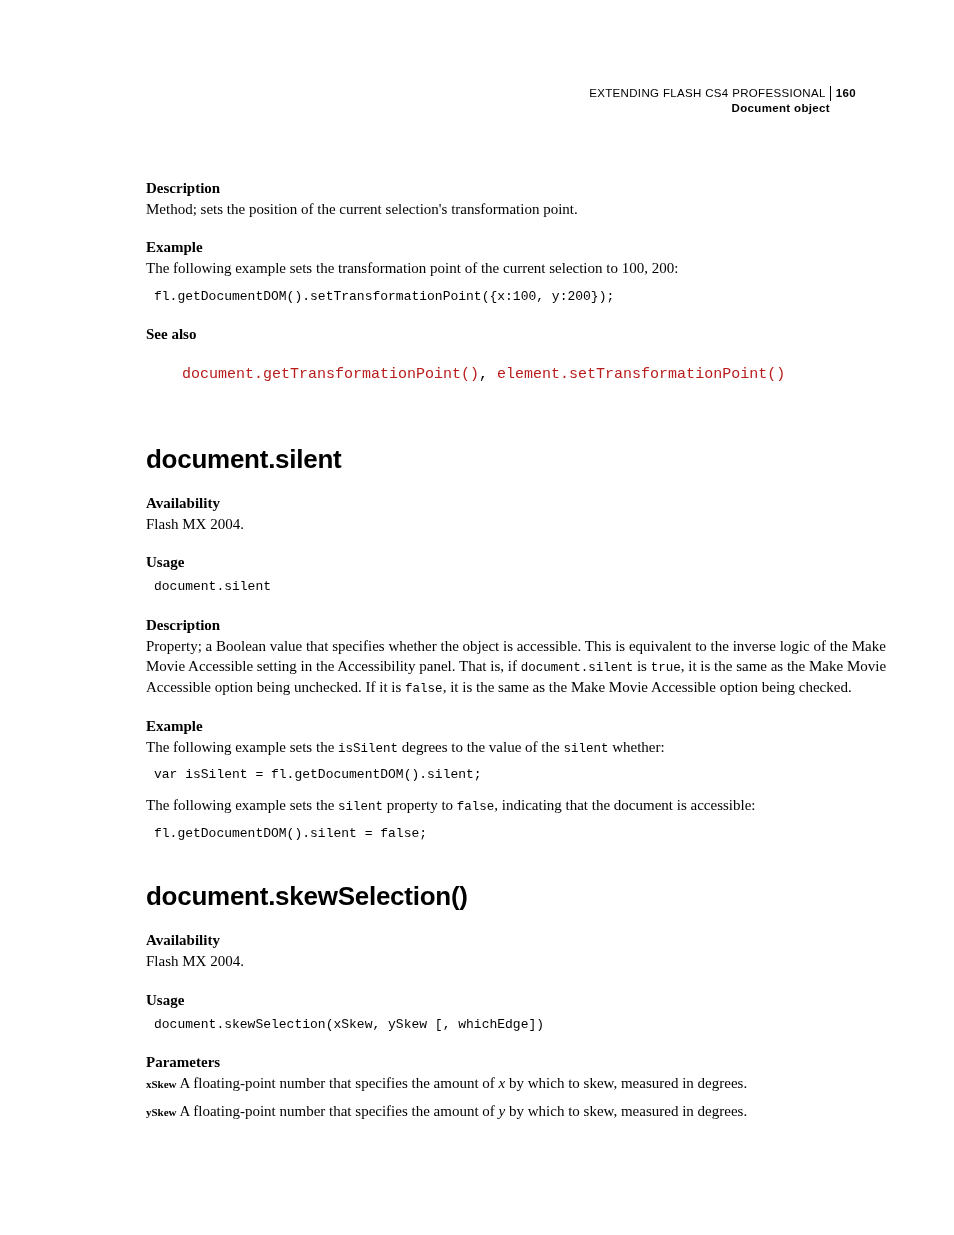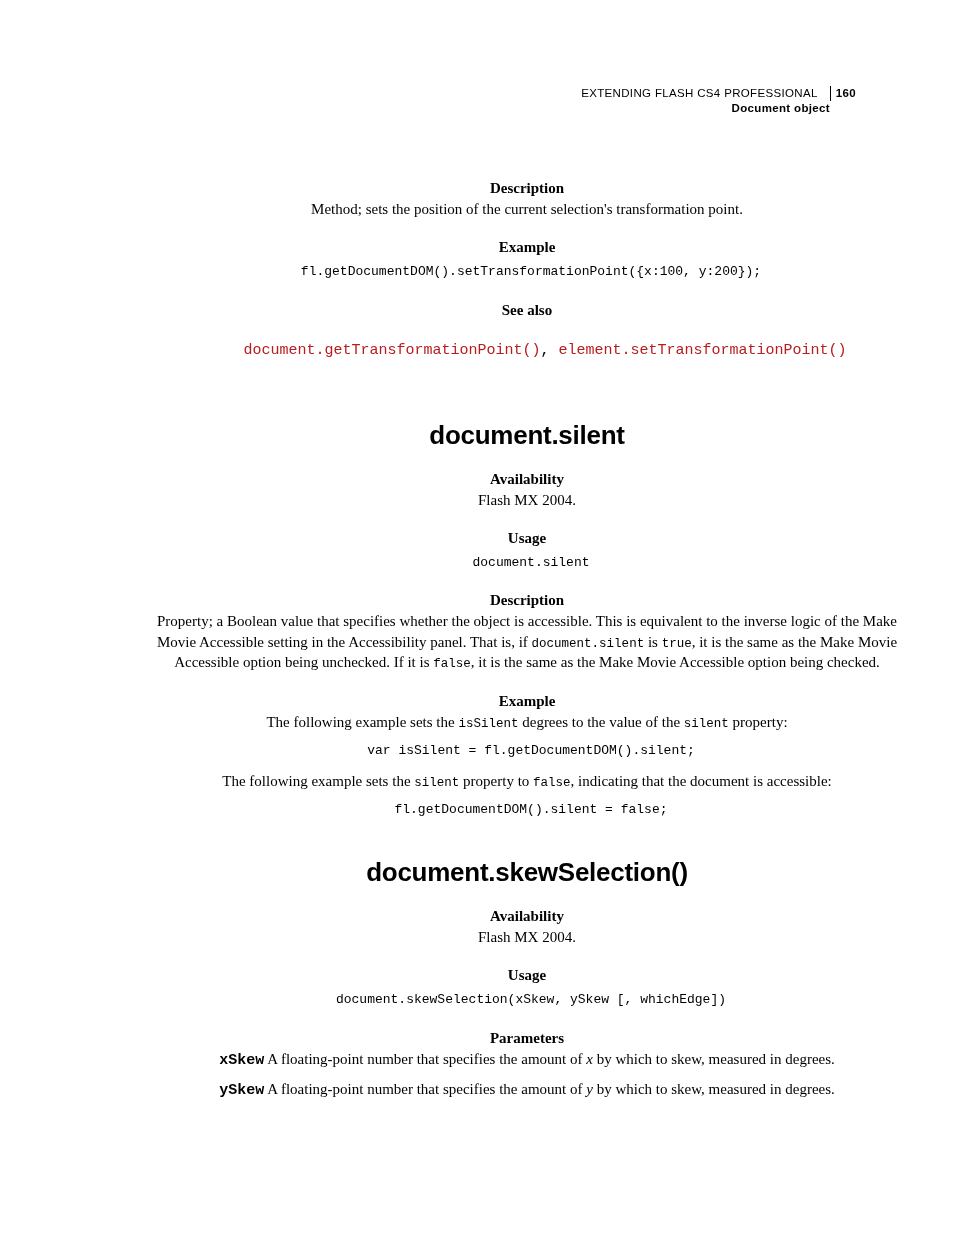--- a/index.html
+++ b/index.html
@@ -10,35 +10,34 @@
     color: #000;
     background: #fff;
     width: 954px;
     height: 1235px;
     position: relative;
     box-sizing: border-box;
   }
   .page {
     padding: 86px 46px 60px 146px;
     box-sizing: border-box;
-    text-align: center;
   }
   .running-header {
     position: absolute;
     top: 86px;
     right: 98px;
     text-align: right;
     font-family: "Myriad Pro", "Helvetica Neue", Arial, sans-serif;
     font-size: 11.5px;
     line-height: 1.3;
     letter-spacing: 0.03em;
   }
   .running-header .line1 {
     border-right: 1px solid #000;
-    padding-right: 12px;
+    padding-right: 4px;
     display: inline-block;
   }
   .running-header .pagenum {
     font-weight: 700;
     padding-left: 5px;
     margin-top: 44px;
   }
   .running-header .line2 {
     font-weight: 700;
     padding-right: 26px;
@@ -70,42 +69,43 @@
     margin: 6px 0 10px 8px;
     white-space: pre;
   }
   .code-inline {
     font-family: "Courier New", Courier, monospace;
     font-size: 12.5px;
   }
   .link { color: #b91c1c; }
   .i { font-style: italic; }
   .param-name {
-    font-family: Liberation Mono, monospace;
-    font-size: 15px;
+    font-family: Liberation Serif, serif;
+    font-size: 11px;
     font-weight: 700;
   }
 </style>
 </head>
 <body>
 
 <div class="running-header">
   <span class="line1">
     <span>EXTENDING FLASH CS4 PROFESSIONAL</span>
   </span><span class="pagenum">160</span>
   <span class="line2">Document object</span>
 </div>
 
 <div class="page">
 <div class="content">
 
   <div class="sect-label">Description</div>
   <p class="body">Method; sets the position of the current selection's transformation point.</p>
 
   <div class="sect-label">Example</div>
+  <p class="body">The following example sets the transformation point of the current selection to 100, 200:</p>
   <div class="code">fl.getDocumentDOM().setTransformationPoint({x:100, y:200});</div>
 
   <div class="sect-label">See also</div>
   <p class="body code" style="margin-top:2px;">
     <span class="link">document.getTransformationPoint()</span><span>, </span><span class="link">element.setTransformationPoint()</span>
   </p>
 
   <h2>document.silent</h2>
 
   <div class="sect-label">Availability</div>
@@ -114,21 +114,21 @@
   <div class="sect-label">Usage</div>
   <div class="code">document.silent</div>
 
   <div class="sect-label">Description</div>
   <p class="body">
     <span>Property; a Boolean value that specifies whether the object is accessible. This is equivalent to the inverse logic of the Make Movie Accessible setting in the Accessibility panel. That is, if </span><span class="code-inline">document.silent</span><span> is </span><span class="code-inline">true</span><span>, it is the same as the Make Movie Accessible option being unchecked. If it is </span><span class="code-inline">false</span><span>, it is the same as the Make Movie Accessible option being checked.</span>
   </p>
 
   <div class="sect-label">Example</div>
   <p class="body">
-    <span>The following example sets the </span><span class="code-inline">isSilent</span><span> degrees to the value of the </span><span class="code-inline">silent</span><span> property:</span>
+    <span>The following example sets the </span><span class="code-inline">isSilent</span><span> degrees to the value of the </span><span class="code-inline">silent</span><span> whether:</span>
   </p>
   <div class="code">var isSilent = fl.getDocumentDOM().silent;</div>
 
   <p class="body">
     <span>The following example sets the </span><span class="code-inline">silent</span><span> property to </span><span class="code-inline">false</span><span>, indicating that the document is accessible:</span>
   </p>
   <div class="code">fl.getDocumentDOM().silent = false;</div>
 
   <h2>document.skewSelection()</h2>
 

